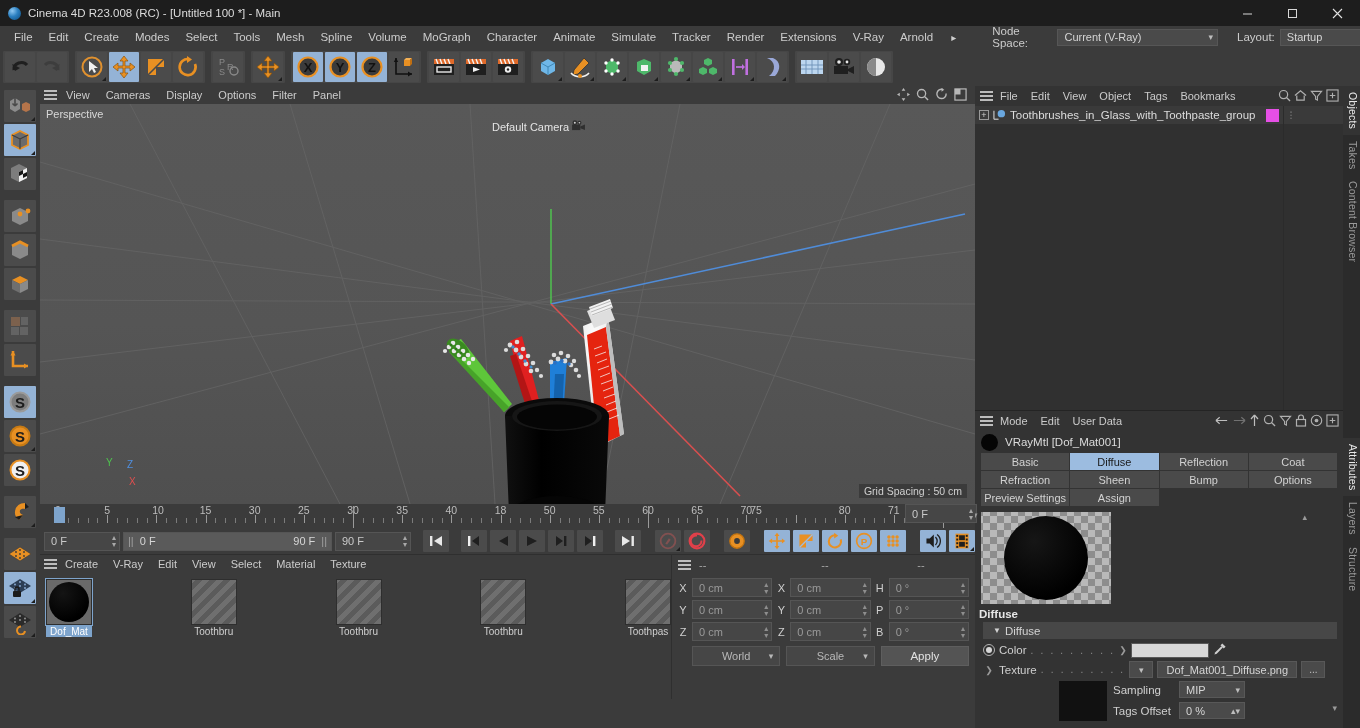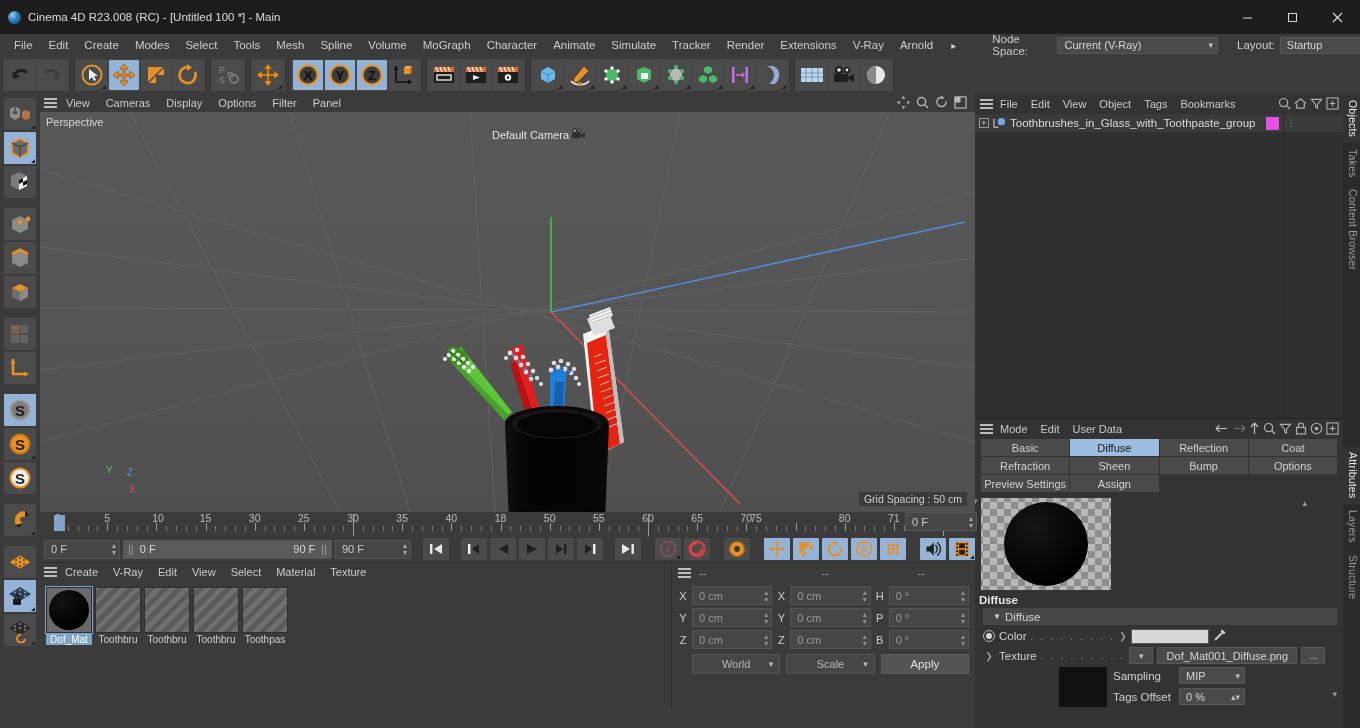--- a/index.html
+++ b/index.html
@@ -1,20 +1,20 @@
 <!DOCTYPE html>
 <html><head>
 <meta charset="utf-8">
 <style>
   * { box-sizing: border-box; margin:0; padding:0; }
   html,body{ width:1360px; height:728px; overflow:hidden; background:#3b3b3b; }
   body{ font-family:"Liberation Sans", sans-serif; font-size:11px; color:#c8c8c8; -webkit-font-smoothing:antialiased; }
 
   
-  #titlebar{ height:34px; background:#1d1d1d; display:flex; align-items:center; padding-left:8px; }
+  #titlebar{ height:26px; background:#1d1d1d; display:flex; align-items:center; padding-left:8px; }
   #titlebar .logo{ width:13px;height:13px;border-radius:50%;
       background:radial-gradient(circle at 33% 30%, #8fc8f2 0%, #2a7fc0 45%, #0e4b7d 100%);
       margin-right:7px; flex:0 0 auto;}
   #titlebar .ttl{ font-size:11.5px; color:#dcdcdc; white-space:nowrap;}
   #titlebar .wbtns{ margin-left:auto; display:flex; height:22px;}
   #titlebar .wbtn{ width:45px;height:22px;display:flex;align-items:center;justify-content:center;color:#d8d8d8;font-size:11px;}
   #titlebar .wbtn svg{display:block;}
 
   
   #menubar{ height:22px; background:#3b3b3b; display:flex; align-items:center; padding-left:6px; font-size:11.5px;}
@@ -70,21 +70,21 @@
   .rangebar{ background:#5a5a5a;border:1px solid #555; height:19px; flex:1 1 auto; display:flex; align-items:center; padding:0 4px; color:#d6d6d6; font-size:11px; position:relative;}
   .pbtn{ width:26px;height:22px;background:#4b4b4b;display:flex;align-items:center;justify-content:center;border-radius:1px;}
   .pbtn.on{background:#94b3d6;}
   .pbtn .cor{position:absolute;right:1px;bottom:1px;width:0;height:0;border-left:4px solid transparent;border-bottom:4px solid #1d1d1d;}
 
   
   #bottom{ display:flex; height:145px; }
   #matpanel{ width:665px; background:#3b3b3b; border-top:1px solid #2f2f2f;}
   #matmenu{ height:18px; display:flex; align-items:center; padding-left:4px; gap:1px; font-size:11px;}
   #matmenu .mi{padding:1px 7px;color:#cccccc;}
-  #matlist{ display:flex; gap:3px; padding:6px 0 0 6px; }
+  #matlist{ display:flex; gap:3px; padding:6px 0 0 6px;justify-content:space-between; }
   .mat{ width:46px; }
   .mat .sw{ width:46px;height:46px; background:#6a6a6a; border:1px solid #2e2e2e; position:relative; overflow:hidden;}
   .mat .sw.chk{ background:
       repeating-linear-gradient(-45deg,#6f6f6f 0 5px,#5b5b5b 5px 10px);}
   .mat .sw .ball{ position:absolute;left:50%;top:50%;width:40px;height:40px;border-radius:50%;
       transform:translate(-50%,-50%); background:radial-gradient(circle at 35% 28%, #141414 0%, #000 70%);}
   .mat .nm{ font-size:10px; color:#cfcfcf; text-align:center; margin-top:1px; white-space:nowrap; overflow:hidden;}
   .mat.sel .nm{ background:#7ea4cc; color:#fff;}
   .mat.sel .sw{ outline:1px solid #7ea4cc; }
 
@@ -1255,20 +1255,24 @@
                 <circle cx="7" cy="7" r="5.6" fill="none" stroke="#b0b0b0" stroke-width="1.2"></circle>
                 <circle cx="7" cy="7" r="2" fill="#b0b0b0"></circle>
               </svg></span>
           <span><svg width="13" height="13" viewBox="0 0 14 14">
                 <rect x="1" y="1" width="12" height="12" fill="none" stroke="#b0b0b0" stroke-width="1.2"></rect>
                 <path d="M7 4 L7 10 M4 7 L10 7" stroke="#b0b0b0" stroke-width="1.2"></path>
               </svg></span>
         </div>
       </div>
 
+      <div class="matline">
+        <span class="ball"></span>
+        <span class="nm">VRayMtl [Dof_Mat001]</span>
+      </div>
 
       <div class="tabgrid">
         <div class="tabbtn">Basic</div>
         <div class="tabbtn on">Diffuse</div>
         <div class="tabbtn">Reflection</div>
         <div class="tabbtn">Coat</div>
         <div class="tabbtn">Refraction</div>
         <div class="tabbtn">Sheen</div>
         <div class="tabbtn">Bump</div>
         <div class="tabbtn">Options</div>

